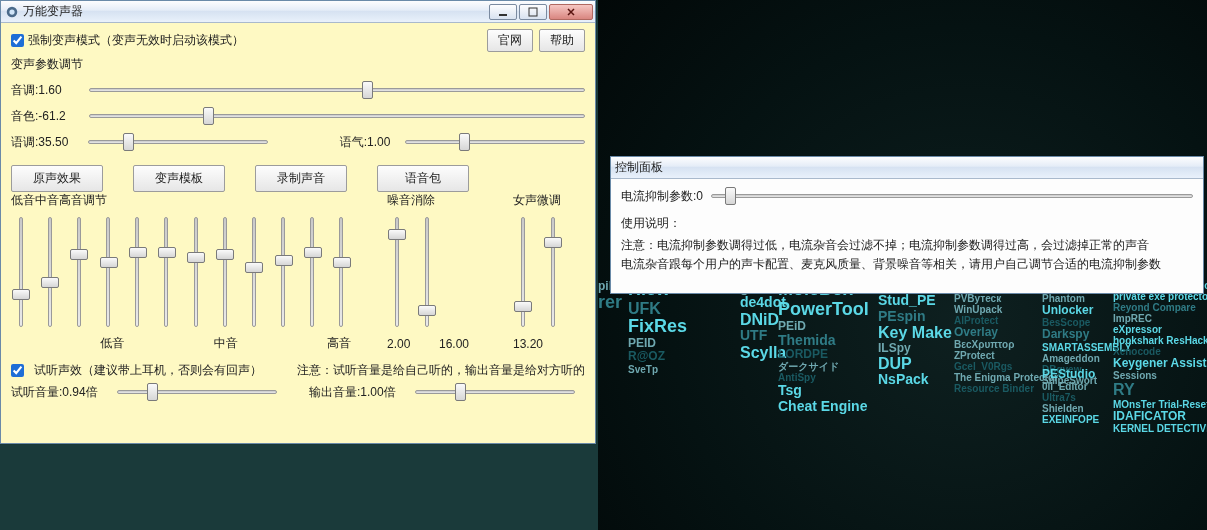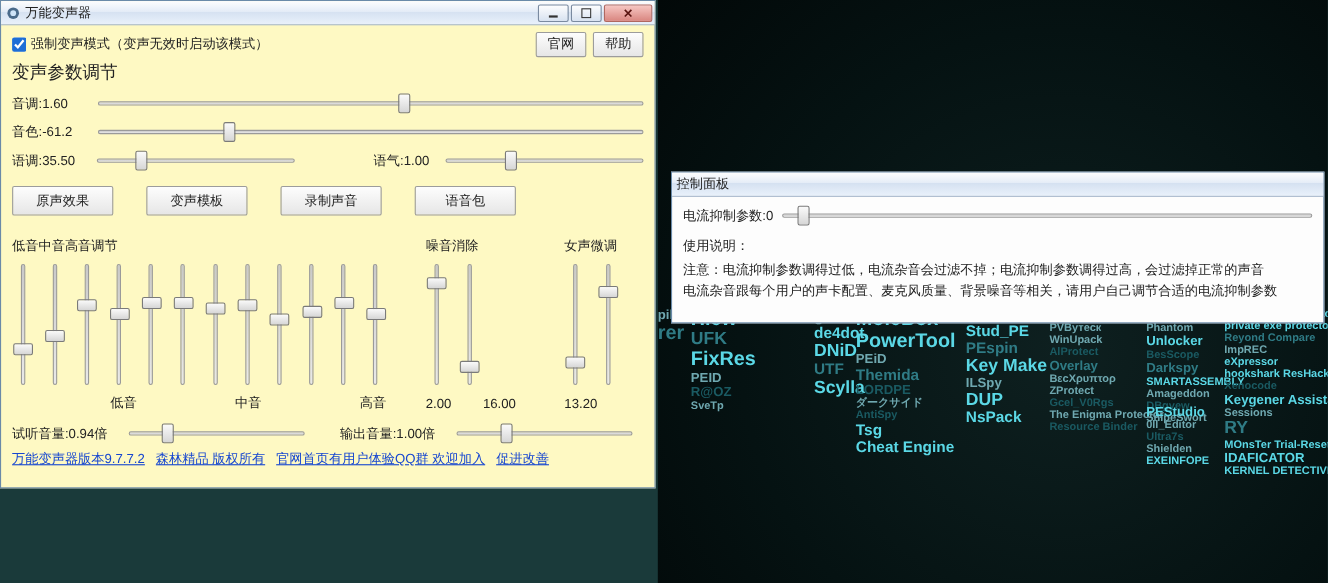--- a/index.html
+++ b/index.html
@@ -23,29 +23,29 @@
 .winbtn svg { width: 10px; height: 10px; }
 
 
 .win-main { left: 0; top: 0; width: 596px; height: 444px; background:#fef9c3; }
 .content { padding: 6px 10px 4px; color:#222; }
 .row-top { display:flex; align-items:center; margin-bottom:4px; }
 .chk { width:13px; height:13px; margin-right:4px; accent-color:#1e6ed6; }
 .pushbtn { border:1px solid #9c9c9c; background:linear-gradient(#fdfdfd,#e6e6e6); padding:2px 10px; border-radius:2px; font-size:12px; color:#222; }
 .row-top .right { margin-left:auto; display:flex; gap:6px; }
 
-.group-label { font-size:16px; margin:4px 0 4px; }
+.group-label { font-size:12px; margin:4px 0 4px; }
 .param-row { display:flex; align-items:center; gap:6px; margin:8px 0; }
 .param-label { width:72px; white-space:nowrap; }
 .hslider { flex:1; height:18px; position:relative; }
 .hslider .track { position:absolute; left:0; right:0; top:7px; height:4px; background:linear-gradient(#c9c9c9,#e9e9e9); border:1px solid #9a9a9a; border-radius:2px;}
 .hslider .thumb { position:absolute; top:0; width:11px; height:18px; background:linear-gradient(#fafafa,#d6d6d6); border:1px solid #7a7a7a; border-radius:2px;}
 .hslider.mini { width:180px; flex:none; }
 
-.btnrow { display:flex; gap:30px; margin:14px 0 19px; }
+.btnrow { display:flex; gap:30px; margin:14px 0 0; }
 .btnrow .pushbtn { width:92px; text-align:center; padding:4px 0;}
 
 .usage { margin:6px 0 14px; color:#222; }
 
 .eq-section { display:flex; gap:36px; }
 .eq-group { }
 .eq-title { margin-bottom:4px; }
 .vsliders { display:flex; gap:10px; height:120px; align-items:flex-end; }
 .vslider { width:20px; height:120px; position:relative; display:flex; flex-direction:column; align-items:center; }
 .vslider .track { width:4px; height:110px; background:linear-gradient(#c9c9c9,#e9e9e9); border:1px solid #9a9a9a; border-radius:2px; margin-top:4px;}
@@ -332,37 +332,37 @@
           </div>
         <div class="vals-row">
           <span>13.20</span>
           <span></span>
         </div>
       </div>
     </div>
 
     <div class="bottom">
       <div class="line">
+        <input type="checkbox" class="chk" id="prev-chk" checked="" style="">
+        <span>试听声效（建议带上耳机，否则会有回声）</span>
+        <span style="flex:1"></span>
+        <span class="note">注意：试听音量是给自己听的，输出音量是给对方听的</span>
+      </div>
+      <div class="line">
         <span style="width:100px">试听音量:0.94倍</span>
         <div class="hslider mini" style="width:160px">
             <div class="track"></div>
             <div class="thumb" id="th-prev" style="left: calc(22% - 5px);"></div>
           </div>
         <span style="width:20px"></span>
         <span style="width:100px">输出音量:1.00倍</span>
         <div class="hslider mini" style="width:160px">
             <div class="track"></div>
             <div class="thumb" id="th-out" style="left: calc(28% - 5px);"></div>
           </div>
-      </div>
-      <div class="version">
-        <span class="underline">万能变声器版本9.7.7.2</span>
-        <span class="underline">森林精品 版权所有</span>
-        <span class="underline">官网首页有用户体验QQ群 欢迎加入</span>
-        <span class="underline">促进改善</span>
       </div>
     </div>
   </div>
 </div>
 
 <div class="win win-ctl">
   <div class="titlebar">
     <span>控制面板</span>
     <span class="spacer"></span>
   </div>

